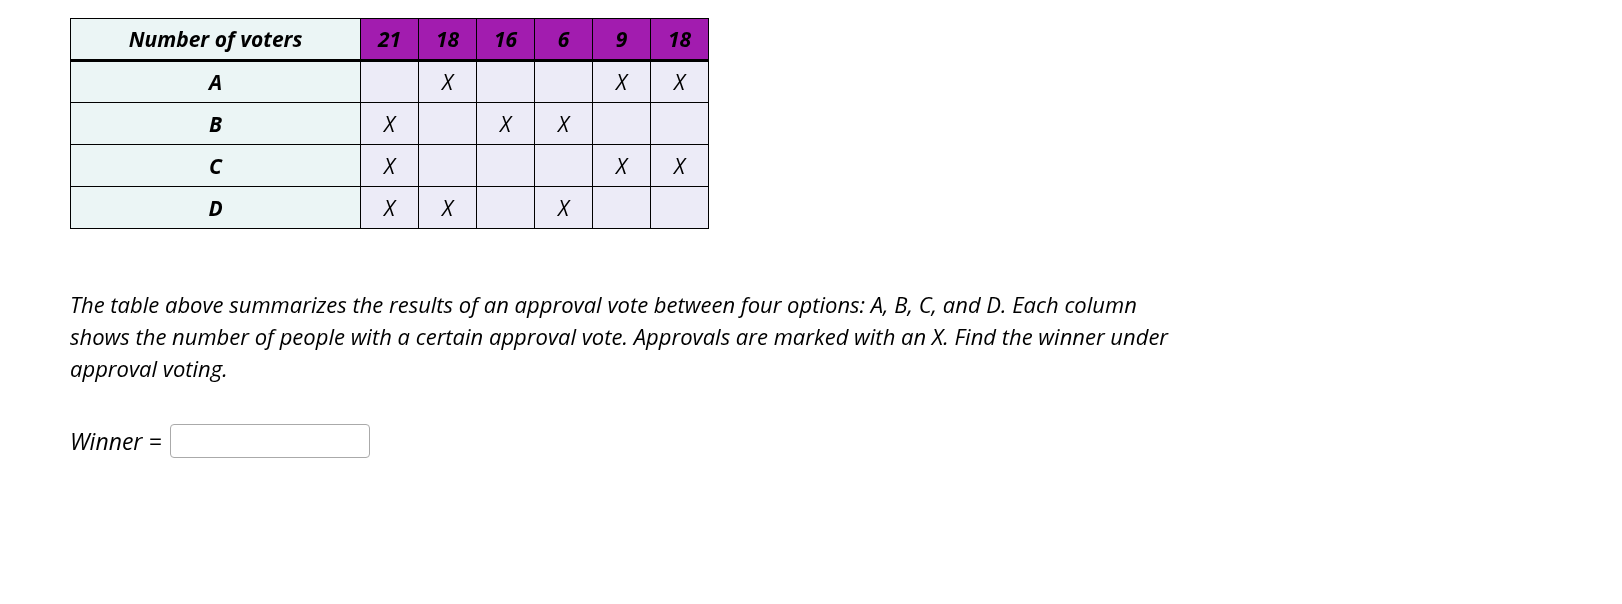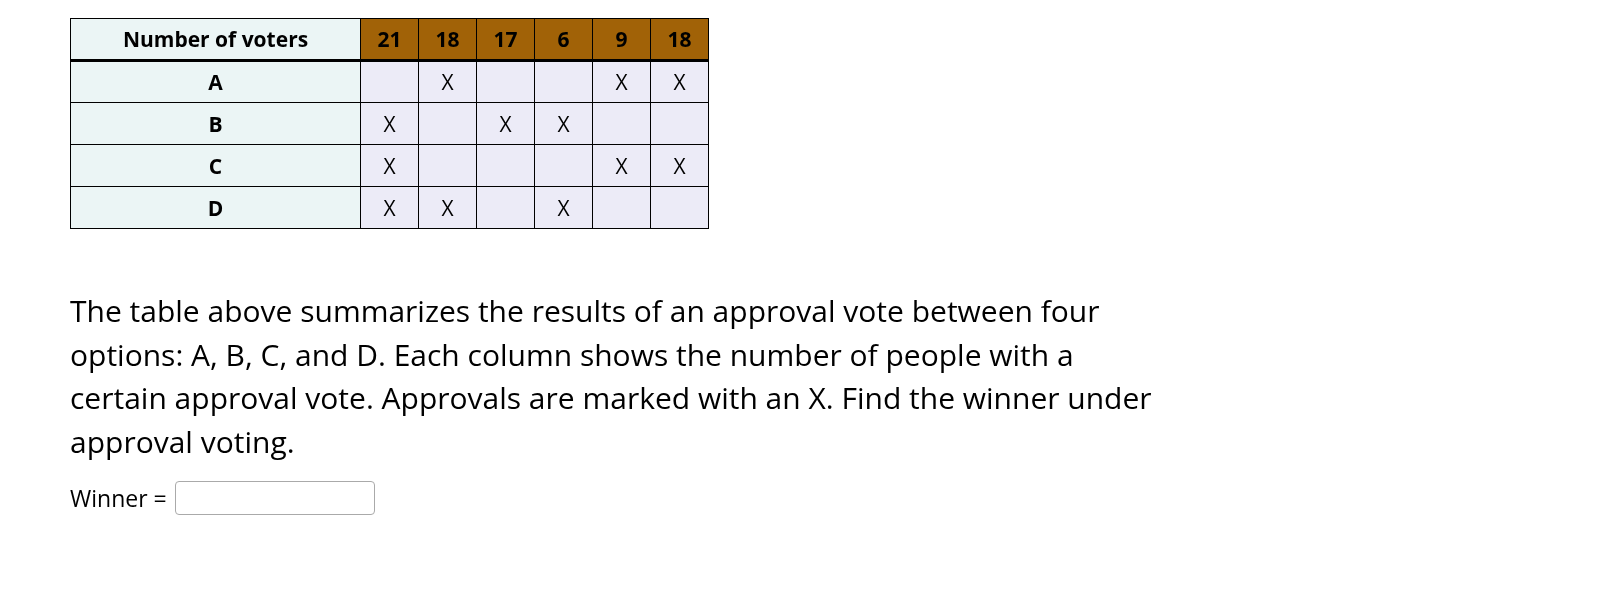--- a/index.html
+++ b/index.html
@@ -1,16 +1,17 @@
 <!DOCTYPE html>
 <html><head>
   <meta charset="utf-8">
   <style>
     * {
       box-sizing: border-box;
+      font-style: italic;
     }
     body {
       font-family: -apple-system, BlinkMacSystemFont, "Segoe UI", "Open Sans", Arial, sans-serif;
       font-size: 21px;
       color: #000;
       background: #fff;
       margin: 0;
       padding: 18px 70px;
     }
     table {
@@ -26,33 +27,33 @@
     }
     th {
       font-weight: 700;
     }
     .label-col {
       width: 290px;
       background: #ebf5f5;
     }
     .num-col {
       width: 58px;
-      background: #a16207;
+      background: #a21caf;
     }
     .mark-col {
       width: 58px;
       background: #ecebf7;
     }
     .header-row th {
       border-bottom: 3px solid #000;
     }
     .question-text {
-      font-size: 30px;
+      font-size: 22px;
       line-height: 1.45;
-      margin-bottom: 18px;
+      margin-bottom: 39px;
       max-width: 1100px;
     }
     .answer-row {
       display: flex;
       align-items: center;
       font-size: 23px;
     }
     .answer-row label {
       margin-right: 8px;
     }
@@ -67,21 +68,21 @@
   </style>
 </head>
 <body>
 
 <table>
   <tbody>
       <tr class="header-row">
     <th class="label-col">Number of voters</th>
     <th class="num-col">21</th>
     <th class="num-col">18</th>
-    <th class="num-col">17</th>
+    <th class="num-col">16</th>
     <th class="num-col">6</th>
     <th class="num-col">9</th>
     <th class="num-col">18</th>
   </tr>
   <tr>
     <th class="label-col">A</th>
     <td class="mark-col"></td>
     <td class="mark-col">X</td>
     <td class="mark-col"></td>
     <td class="mark-col"></td>

